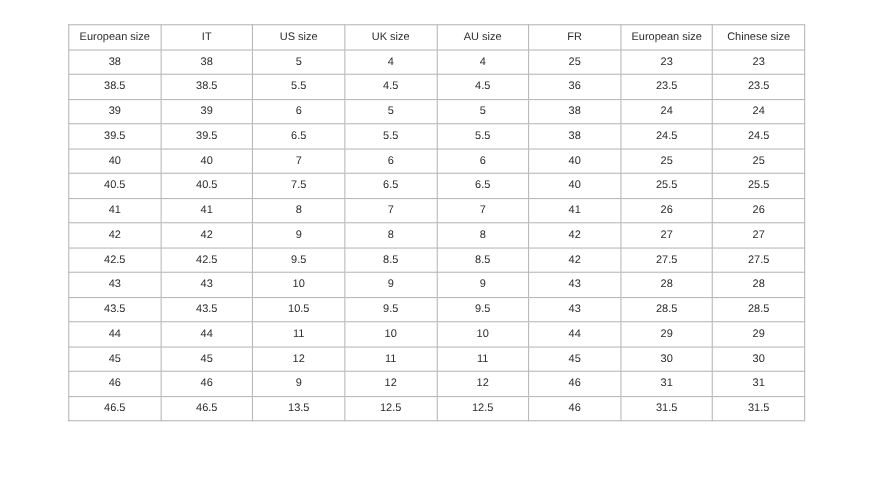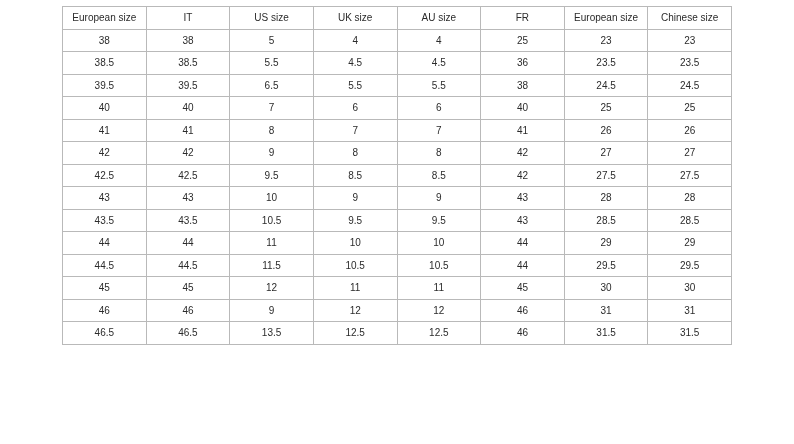--- a/index.html
+++ b/index.html
@@ -12,21 +12,21 @@
     background: #ffffff;
     font-family: "Liberation Sans", sans-serif;
     color: #1a1a1a;
     overflow: hidden;
   }
   .page {
     position: relative;
     width: 794px;
     height: 397px;
     box-sizing: border-box;
-    padding: 6px 62px;
+    padding: 22px 62px;
   }
   table.size-table {
     width: 670px;
     border-collapse: collapse;
     table-layout: fixed;
   }
   table.size-table th,
   table.size-table td {
     border: 1px solid #b9b9b9;
     text-align: center;
@@ -79,38 +79,58 @@
           <td>38.5</td>
           <td>38.5</td>
           <td>5.5</td>
           <td>4.5</td>
           <td>4.5</td>
           <td>36</td>
           <td>23.5</td>
           <td>23.5</td>
         </tr>
         <tr>
+          <td>39</td>
+          <td>39</td>
+          <td>6</td>
+          <td>5</td>
+          <td>5</td>
+          <td>38</td>
+          <td>24</td>
+          <td>24</td>
+        </tr>
+        <tr>
           <td>39.5</td>
           <td>39.5</td>
           <td>6.5</td>
           <td>5.5</td>
           <td>5.5</td>
           <td>38</td>
           <td>24.5</td>
           <td>24.5</td>
         </tr>
         <tr>
           <td>40</td>
           <td>40</td>
           <td>7</td>
           <td>6</td>
           <td>6</td>
           <td>40</td>
           <td>25</td>
           <td>25</td>
+        </tr>
+        <tr>
+          <td>40.5</td>
+          <td>40.5</td>
+          <td>7.5</td>
+          <td>6.5</td>
+          <td>6.5</td>
+          <td>40</td>
+          <td>25.5</td>
+          <td>25.5</td>
         </tr>
         <tr>
           <td>41</td>
           <td>41</td>
           <td>8</td>
           <td>7</td>
           <td>7</td>
           <td>41</td>
           <td>26</td>
           <td>26</td>
@@ -159,30 +179,20 @@
           <td>44</td>
           <td>44</td>
           <td>11</td>
           <td>10</td>
           <td>10</td>
           <td>44</td>
           <td>29</td>
           <td>29</td>
         </tr>
         <tr>
-          <td>44.5</td>
-          <td>44.5</td>
-          <td>11.5</td>
-          <td>10.5</td>
-          <td>10.5</td>
-          <td>44</td>
-          <td>29.5</td>
-          <td>29.5</td>
-        </tr>
-        <tr>
           <td>45</td>
           <td>45</td>
           <td>12</td>
           <td>11</td>
           <td>11</td>
           <td>45</td>
           <td>30</td>
           <td>30</td>
         </tr>
         <tr>

